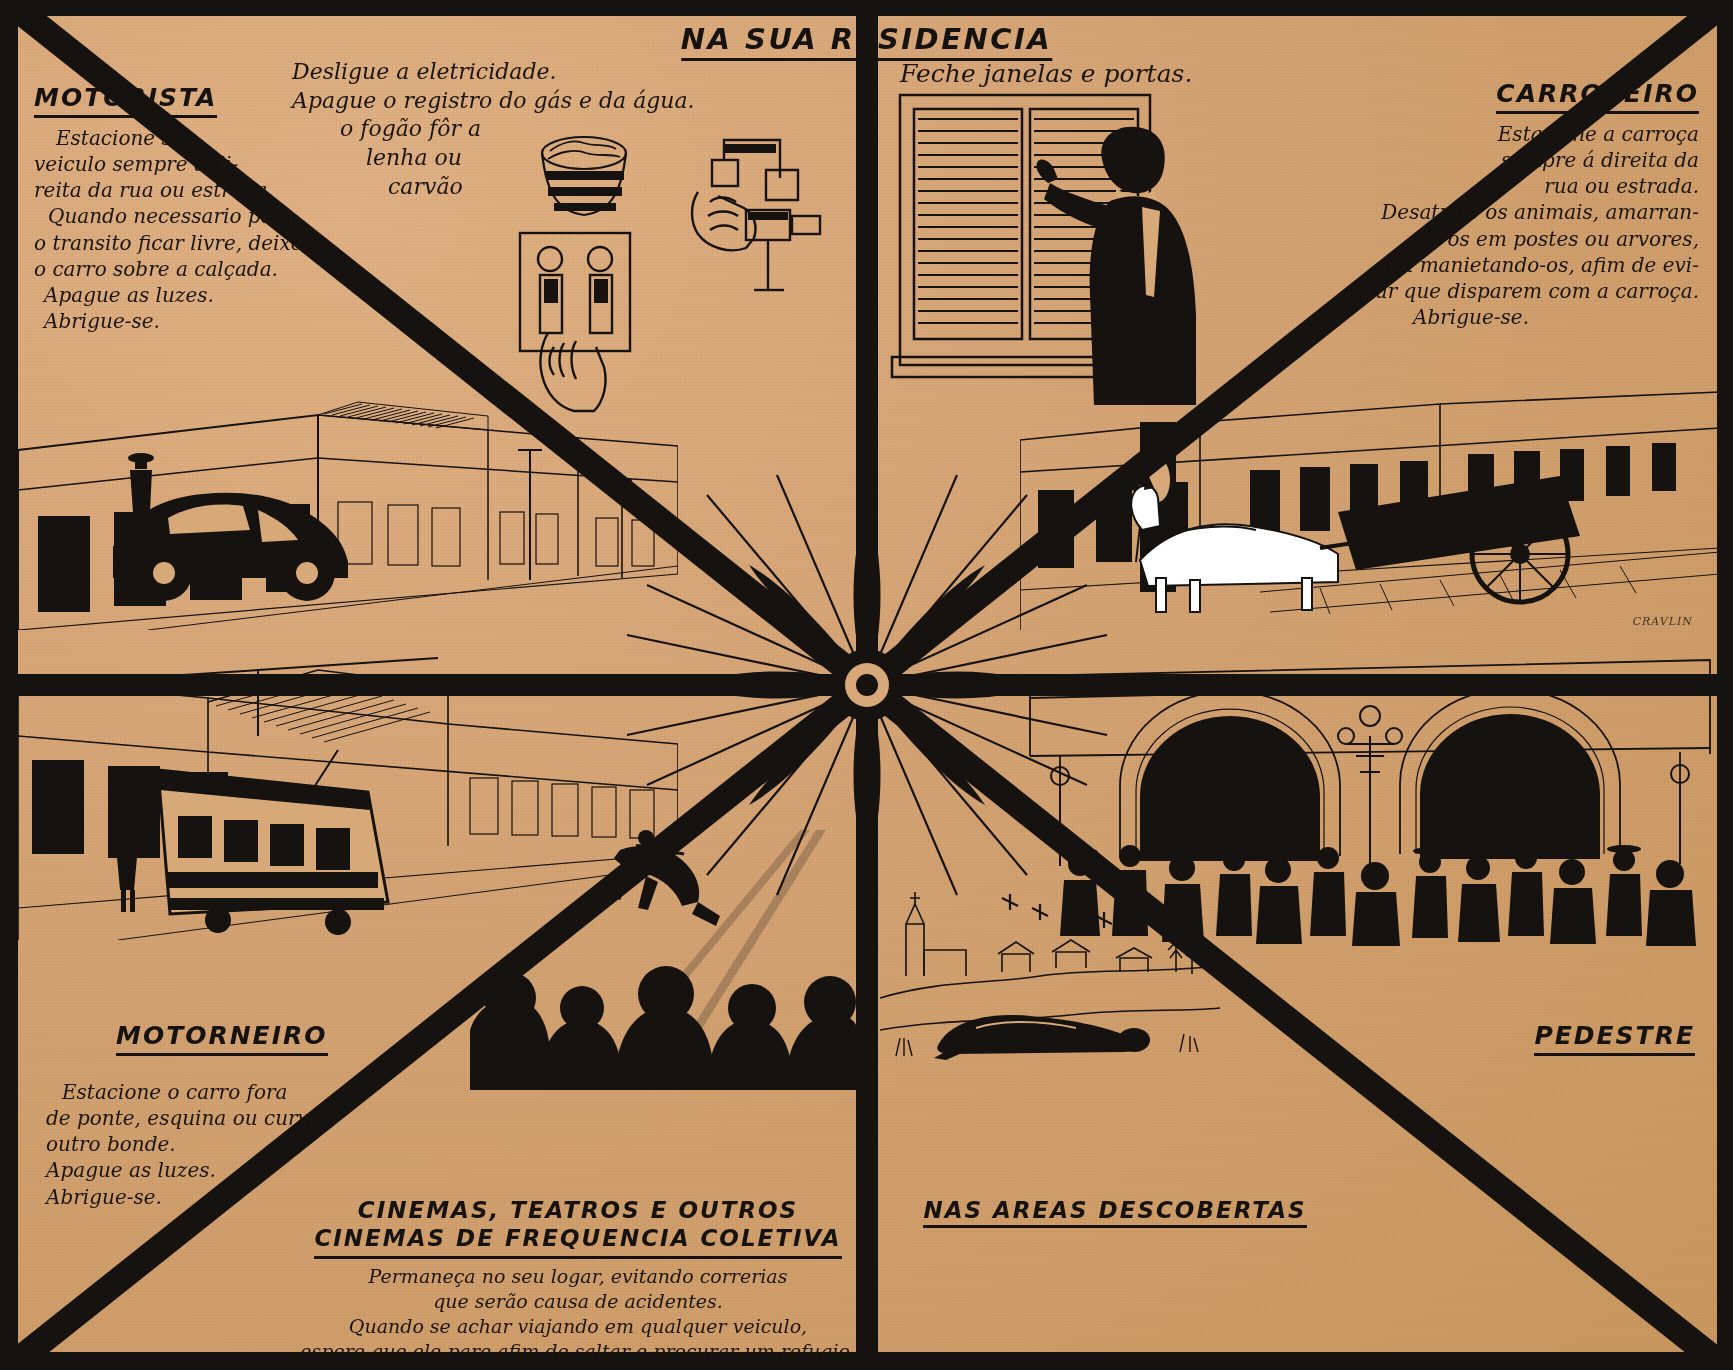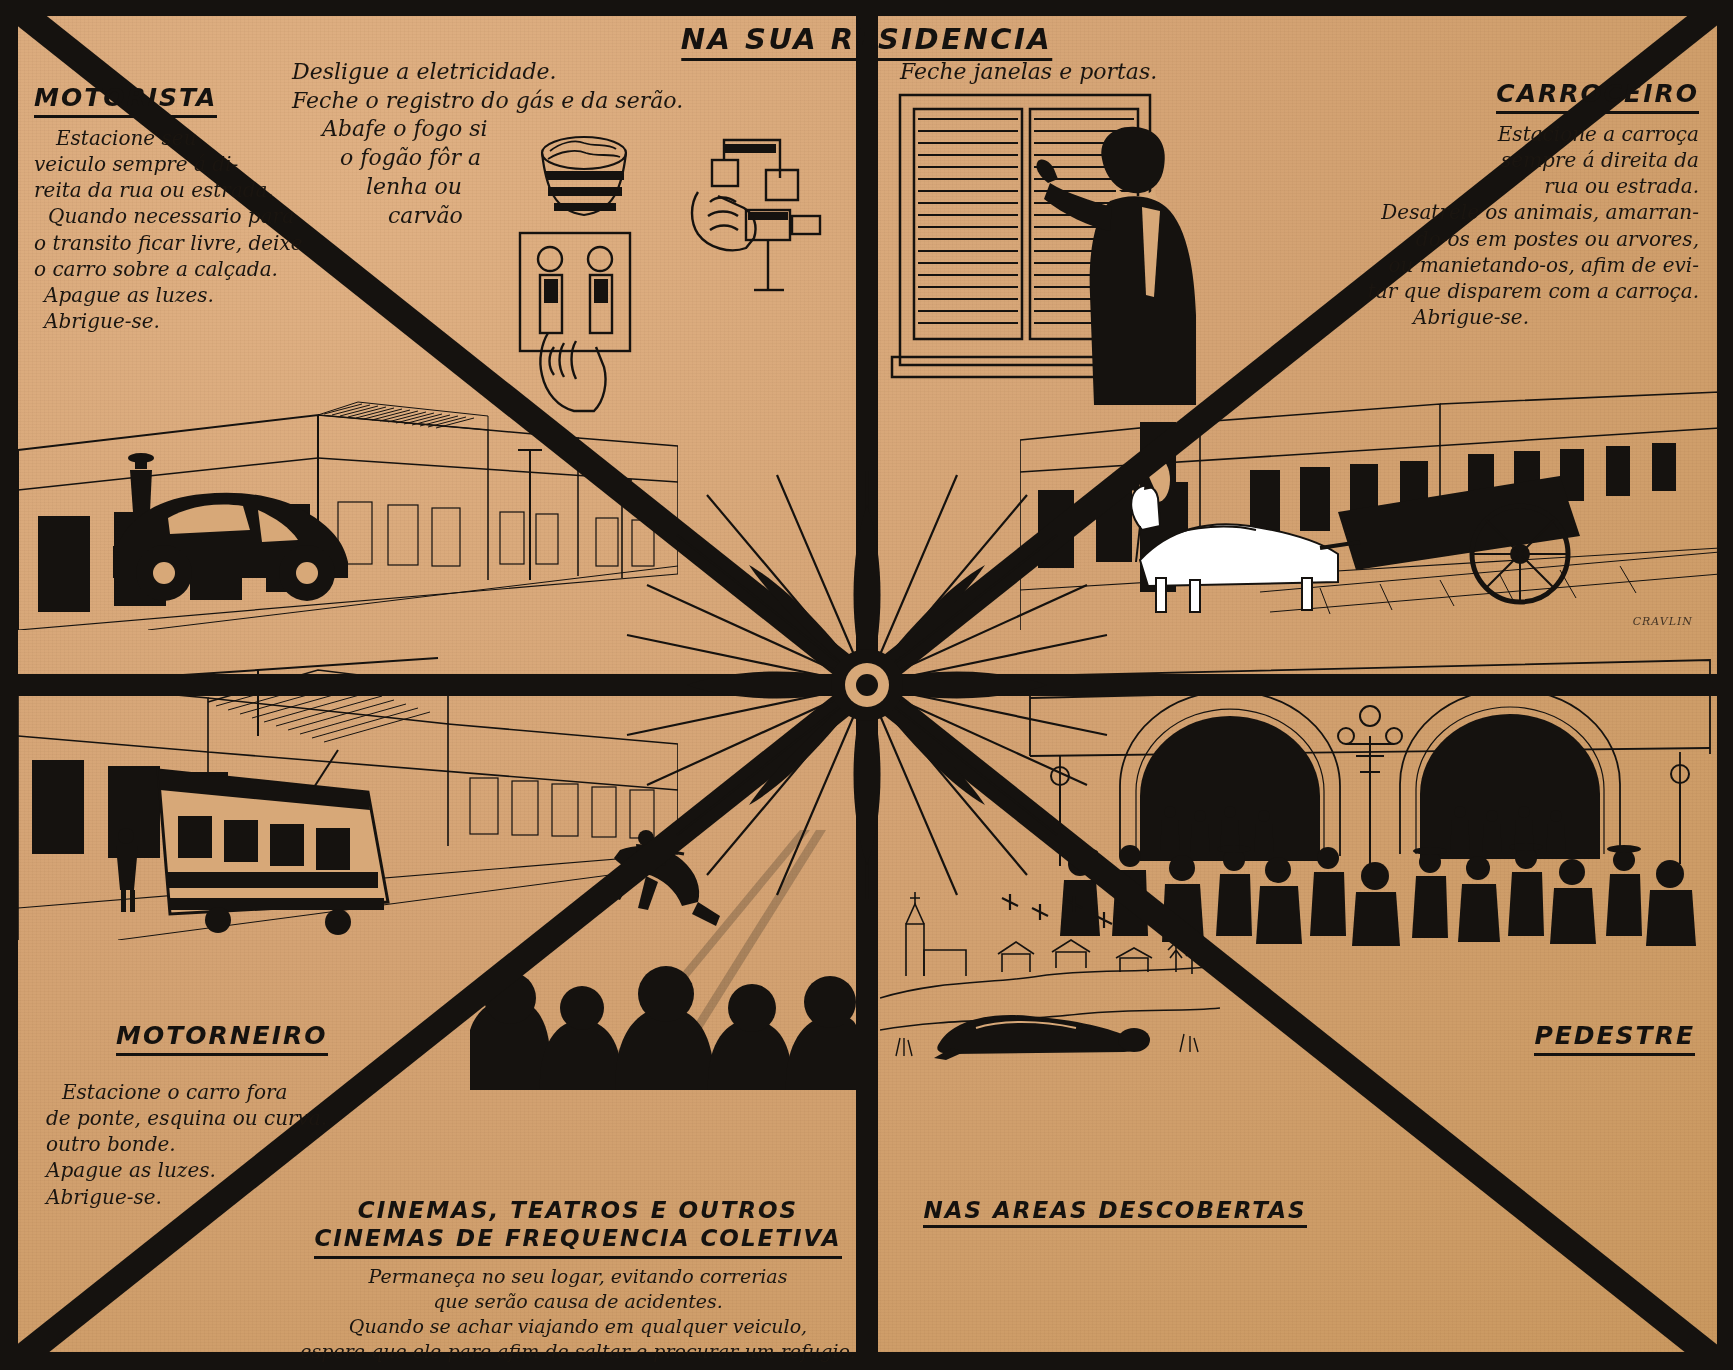--- a/index.html
+++ b/index.html
@@ -623,30 +623,29 @@
   <div class="frame-edge frame-top"></div>
   <div class="frame-edge frame-bottom"></div>
   <div class="frame-edge frame-left"></div>
   <div class="frame-edge frame-right"></div>
 
   <div class="title-main">NA SUA RESIDENCIA</div>
 
   <div class="txt" style="left:292px; top:58px; width:520px;">
     <div class="hand" style="font-size:22px;">
       <p>Desligue a eletricidade.</p>
-      <p>Feche o registro do gás e da serão.</p>
-      <p style="padding-left:30px;">Abafe o fogo si</p>
+      <p>Apague o registro do gás e da água.</p>
       <p style="padding-left:48px;">o fogão fôr a</p>
       <p style="padding-left:74px;">lenha ou</p>
       <p style="padding-left:96px;">carvão</p>
     </div>
   </div>
 
   <div class="txt" style="left:900px; top:58px; width:420px;">
-    <div class="hand" style="font-size:22px;">
+    <div class="hand" style="font-size:25px;">
       <p>Feche janelas e portas.</p>
     </div>
   </div>
 
   <div class="txt" style="left:34px; top:84px; width:400px;">
     <div class="hdr" style="font-size:25px;">MOTORISTA</div>
     <div class="hand" style="font-size:20px; margin-top:8px;">
       <p style="padding-left:22px;">Estacione seu</p>
       <p>veiculo sempre á di-</p>
       <p>reita da rua ou estrada.</p>

